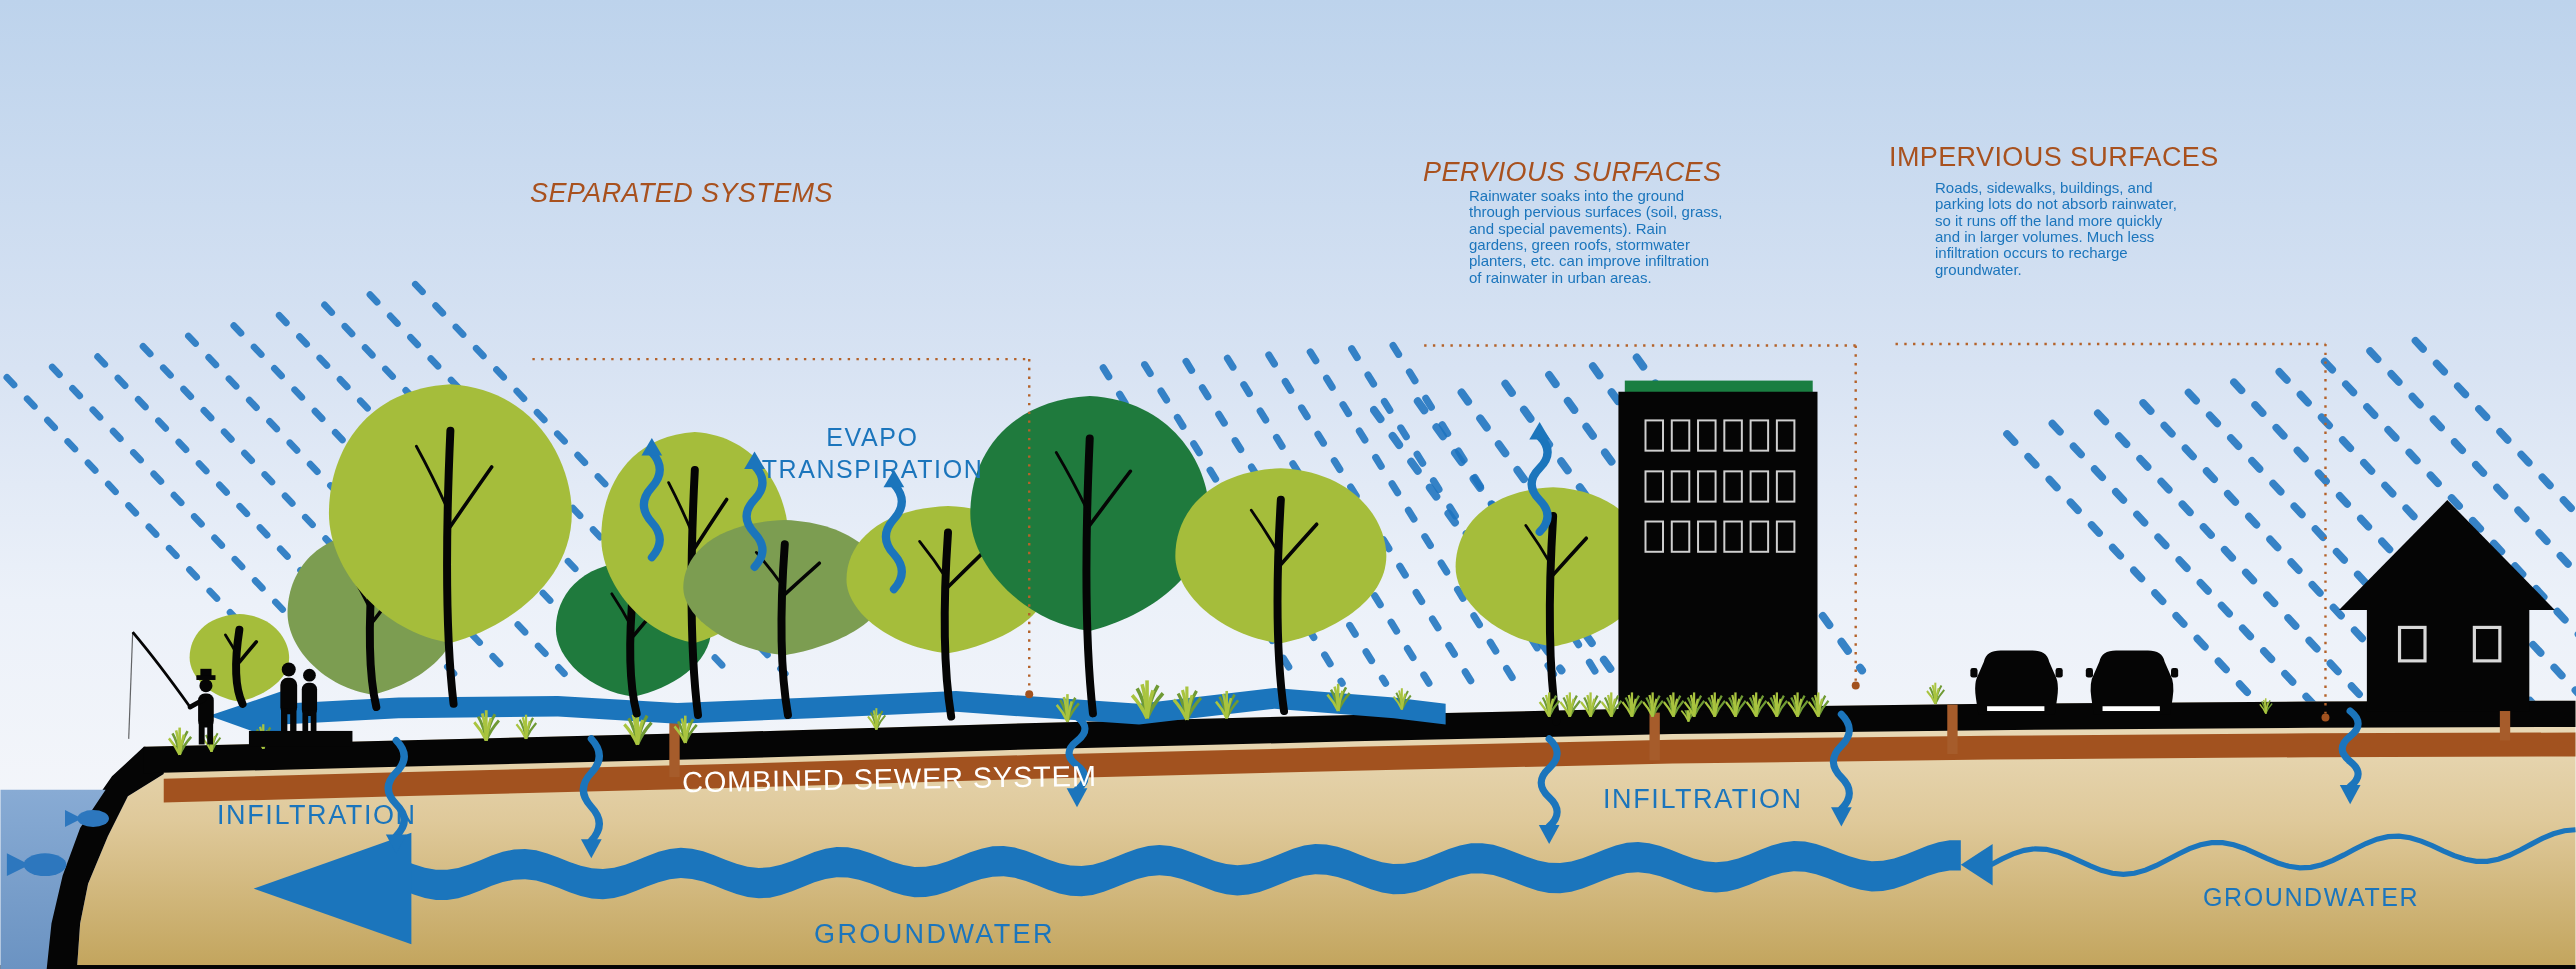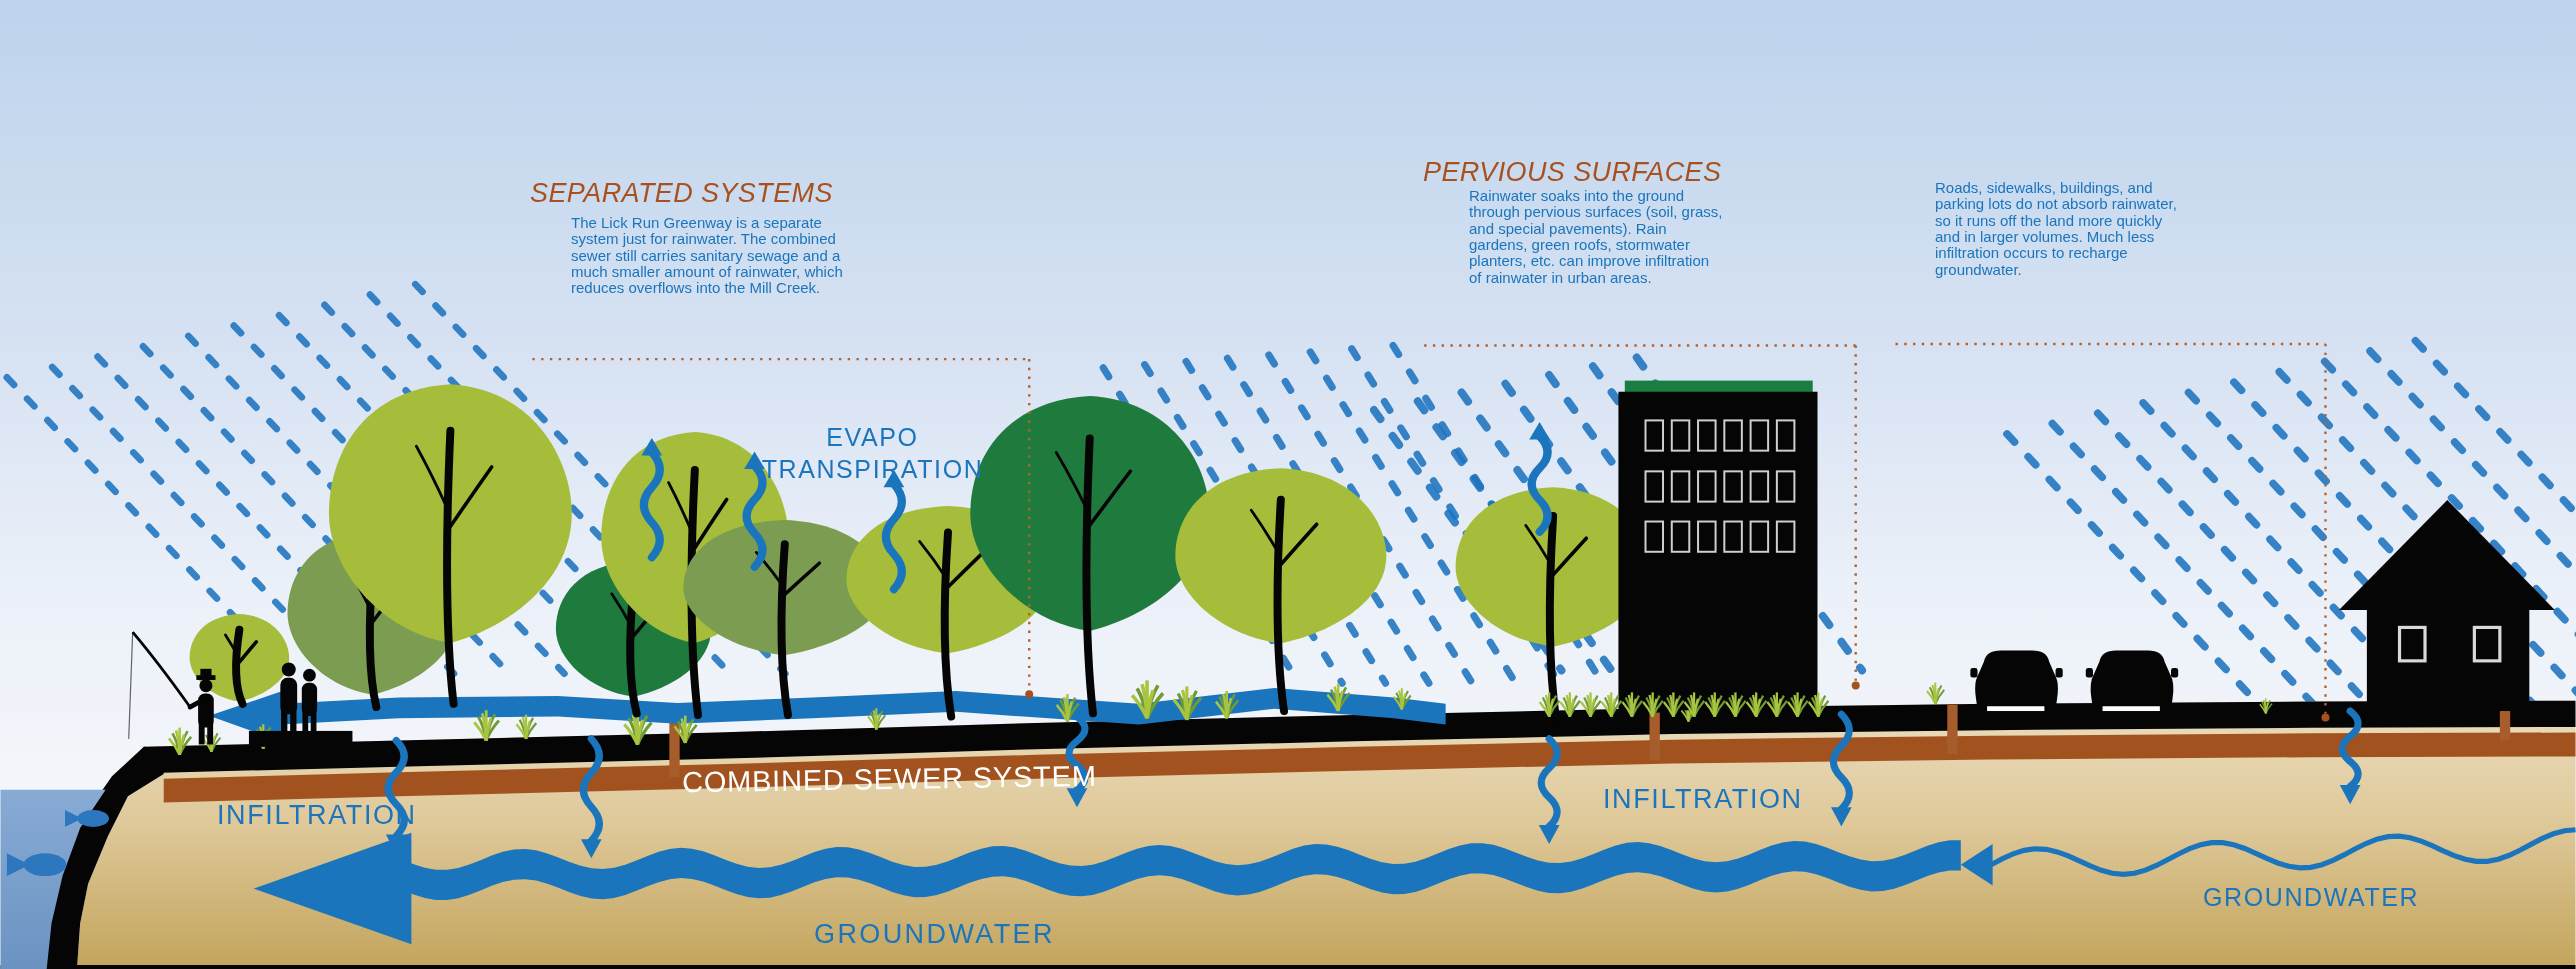--- a/index.html
+++ b/index.html
@@ -617,34 +617,30 @@
           <polygon points="1109,612 1135,612 1122,590" fill="#1B75BC"></polygon>
         </g>
         <g>
           <path d="M 1933 668 q 20 -20 0 -40 q -20 -20 0 -40 q 20 -20 0 -40" fill="none" stroke="#1B75BC" stroke-width="10" stroke-linecap="round"></path>
           <polygon points="1920,552 1946,552 1933,530" fill="#1B75BC"></polygon>
         </g>
       </g>
     </svg>
 
   <div class="ov heading" style="left:530px;top:178px;font-style:italic;">SEPARATED SYSTEMS</div>
-  <div class="ov body-text" style="left:571px;top:215px;width:494px;">The Lick Run Greenway is a separate
-system just for rainwater. The combined
-sewer still carries sanitary sewage and a
-much smaller amount of rainwater, which
-reduces overflows into the Mill Creek.</div>
 
   <div class="ov heading" style="left:1423px;top:157px;font-style:italic;">PERVIOUS SURFACES</div>
   <div class="ov body-text" style="left:1469px;top:188px;width:430px;">Rainwater soaks into the ground
 through pervious surfaces (soil, grass,
 and special pavements).  Rain
 gardens, green roofs, stormwater
 planters, etc. can improve infiltration
 of rainwater in urban areas.</div>
 
+  <div class="ov heading" style="left:1889px;top:142px;">IMPERVIOUS SURFACES</div>
   <div class="ov lbl" id="evapo-label" style="left:737px;top:421px;">EVAPO
 TRANSPIRATION</div>
 
   <div class="ov body-text" style="left:1935px;top:180px;width:438px;">Roads, sidewalks, buildings, and
 parking lots do not absorb rainwater,
 so it runs off the land more quickly
 and in larger volumes. Much less
 infiltration occurs to recharge
 groundwater.</div>
 

